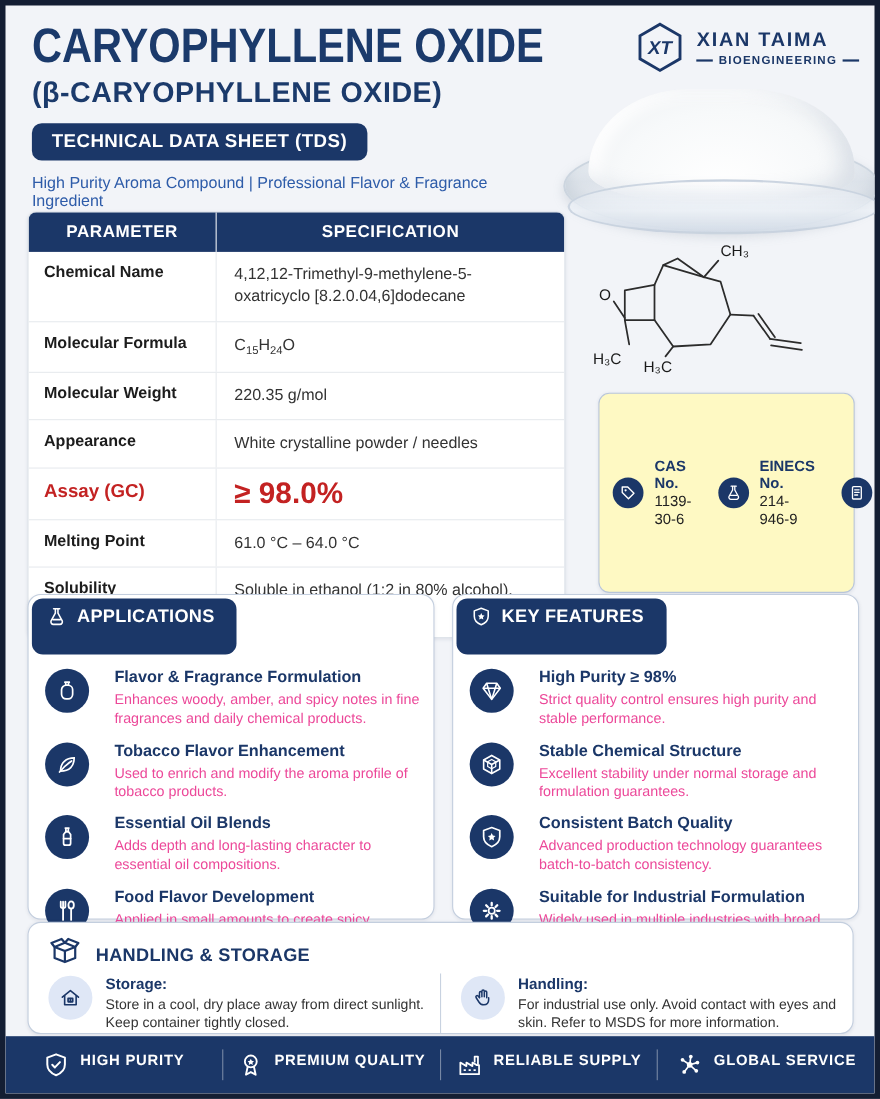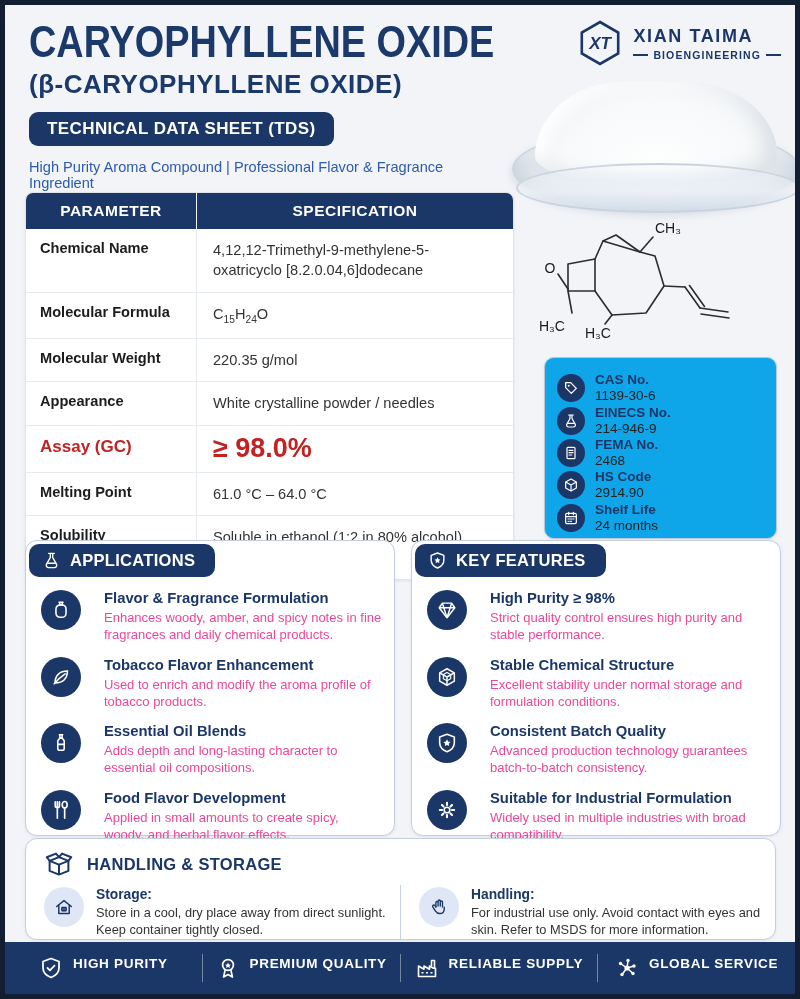--- a/index.html
+++ b/index.html
@@ -50,45 +50,45 @@
   .trow .c1{width:170px;padding:11px 14px;font-weight:bold;color:#1c1c1c;box-sizing:border-box}
   .trow .c2{flex:1;padding:11px 16px;border-left:1px solid #e7eaee;color:#333;line-height:1.4}
   .trow.assay .c1{color:#c32222;font-size:17px}
   .trow.assay .c2{color:#c32222;font-weight:bold;font-size:27px;line-height:1.1;padding-top:8px;padding-bottom:8px}
   sub{font-size:70%}
   
   .structure{position:absolute;left:518px;top:206px}
   .structure path,.structure line{stroke:#2c2c2c;stroke-width:1.6;fill:none;stroke-linecap:round;stroke-linejoin:round}
   .structure text{fill:#1a1a1a;font-size:14px;font-family:"Liberation Sans",sans-serif}
   
-  .ids-card{position:absolute;left:539px;top:352px;width:231px;height:172px;background:#0ea5e9;
+  .ids-card{position:absolute;left:539px;top:352px;width:231px;height:172px;background:#fef9c3;
     border:1px solid #b9c6da;border-radius:10px;box-shadow:0 1px 3px rgba(20,40,80,.08);
-    display:flex;flex-direction:column;justify-content:flex-end;padding:4px 0}
+    display:flex;flex-direction:row;justify-content:flex-start;padding:4px 0}
   .id-row{display:flex;align-items:center;gap:10px;padding:0 12px}
   .id-icon{flex:none;width:28px;height:28px;border-radius:50%;background:#1b3768;color:#fff;
     display:flex;align-items:center;justify-content:center}
   .id-label{font-weight:bold;color:#1b3768;font-size:13.5px;line-height:1.2}
   .id-value{color:#222;font-size:13.5px;line-height:1.2}
   
   .big-card{position:absolute;top:535px;width:370px;height:296px;background:#fff;
     border:1px solid #c3cede;border-radius:12px;box-shadow:0 1px 3px rgba(20,40,80,.08);box-sizing:border-box}
   .big-card.left{left:20px}
   .big-card.right{left:406px}
   .card-badge{display:inline-flex;gap:9px;background:#1b3768;color:#fff;
-    font-weight:bold;font-size:16.5px;letter-spacing:.3px;padding:7px 20px 7px 13px;
+    font-weight:bold;font-size:16.5px;letter-spacing:.3px;padding:7px 20px 25px 13px;
     border-radius:10px;margin:3px 0 0 3px}
   .card-item{display:flex;gap:23px;margin:13px 12px 0 15px}
   .item-icon{flex:none;width:40px;height:40px;border-radius:50%;background:#1b3768;color:#fff;
     display:flex;align-items:center;justify-content:center}
   .item-title{font-size:14.8px;font-weight:bold;color:#1b3768;margin-bottom:3px}
   .item-desc{font-size:13px;color:#ec4899;line-height:1.33}
   
   .handling-card{position:absolute;left:20px;top:833px;width:751px;height:102px;background:#fff;
     border:1px solid #c3cede;border-radius:12px;box-shadow:0 1px 3px rgba(20,40,80,.08);box-sizing:border-box}
-  .handling-header{display:flex;align-items:center;gap:13px;margin:10px 0 6px 18px;color:#1b3768}
+  .handling-header{display:flex;align-items:flex-end;gap:13px;margin:10px 0 6px 18px;color:#1b3768}
   .handling-title{font-size:16.5px;font-weight:bold;letter-spacing:.3px}
   .handling-body{display:flex}
   .handling-col{flex:1;display:flex;gap:12px;padding:2px 10px 0 18px;box-sizing:border-box}
   .handling-col.right{border-left:1px solid #c8d2e0}
   .h-icon{flex:none;width:40px;height:40px;border-radius:50%;background:#dfe7f6;color:#1b3768;
     display:flex;align-items:center;justify-content:center}
   .h-label{font-size:13.8px;font-weight:bold;color:#1b3768;margin-bottom:2px}
   .h-text{font-size:12.8px;color:#333;line-height:1.35;max-width:305px}
   
   .footer{position:absolute;left:0;bottom:0;width:790px;height:52px;background:#1b3768;
@@ -334,21 +334,21 @@
   <div class="card-item">
     <span class="item-icon">
       <svg class="ic" width="22" height="22" viewBox="0 0 24 24" fill="none" stroke="currentColor" stroke-width="1.6" stroke-linejoin="round">
           <path d="M12 3l8 4.5v9L12 21l-8-4.5v-9z"></path>
           <path d="M4 7.5l8 4.5 8-4.5M12 12v9"></path>
           <path d="M12 7l4 2.3v4.6L12 16.2l-4-2.3V9.3z" stroke-width="1.2"></path>
         </svg>
     </span>
     <div>
         <div class="item-title">Stable Chemical Structure</div>
-         <div class="item-desc">Excellent stability under normal storage and formulation conditions.</div>
+         <div class="item-desc">Excellent stability under normal storage and formulation guarantees.</div>
       </div>
   </div>
   <div class="card-item">
     <span class="item-icon">
       <svg class="ic" width="22" height="22" viewBox="0 0 24 24" fill="none" stroke="currentColor" stroke-width="1.7" stroke-linejoin="round">
           <path d="M12 2.5l8 3v6.2c0 4.8-3.4 8-8 9.8-4.6-1.8-8-5-8-9.8V5.5z"></path>
           <path d="M12 8l1.2 2.4 2.6.4-1.9 1.9.5 2.6-2.4-1.2-2.4 1.2.5-2.6-1.9-1.9 2.6-.4z" fill="currentColor" stroke="none"></path>
         </svg>
     </span>
     <div>

